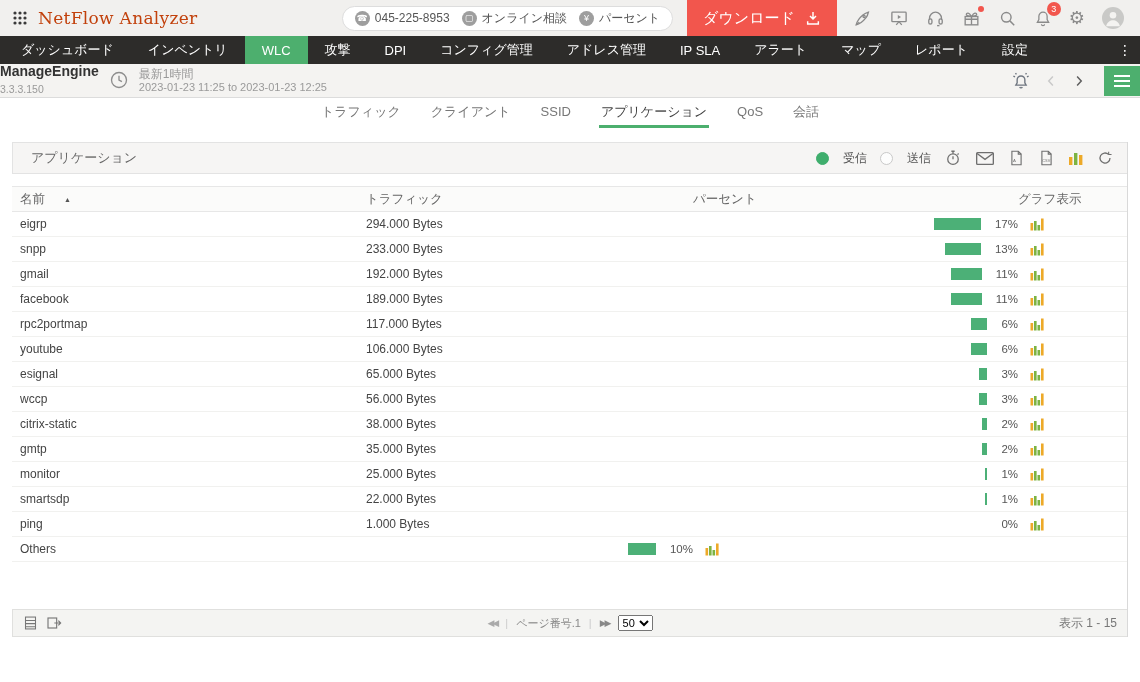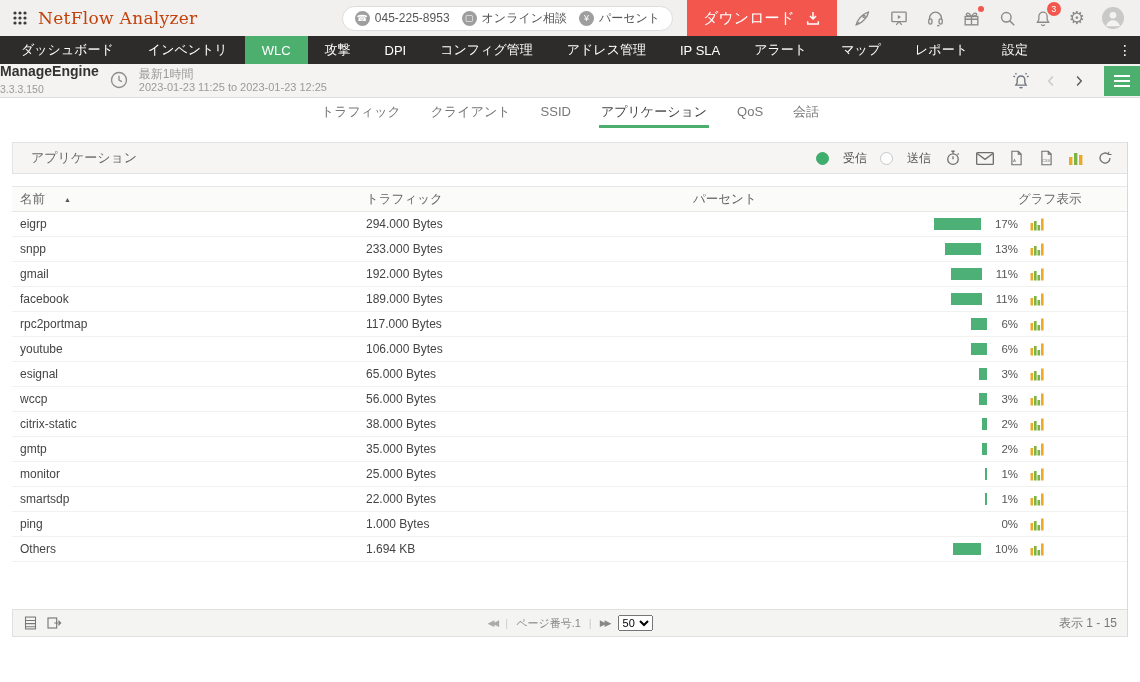--- a/index.html
+++ b/index.html
@@ -523,21 +523,20 @@
           <svg width="15" height="14" viewBox="0 0 15 14">
             <rect x="0.5" y="6" width="2.6" height="7.5" fill="#eda928"></rect>
             <rect x="4" y="4" width="2.6" height="9.5" fill="#7cb342"></rect>
             <rect x="7.5" y="8" width="2.6" height="5.5" fill="#7cb342"></rect>
             <rect x="11" y="1.5" width="2.6" height="12" fill="#eda928"></rect>
           </svg>
         </div>
       </div>
       <div class="t-row">
         <div class="td name">Others</div>
-        <div class="td">1.694 KB</div>
         <div class="td pct-cell">
           <span class="bar" style="width: 27.8px;"></span>
           <span class="pct-label">10%</span>
         </div>
         <div class="td graph-cell">
           <svg width="15" height="14" viewBox="0 0 15 14">
             <rect x="0.5" y="6" width="2.6" height="7.5" fill="#eda928"></rect>
             <rect x="4" y="4" width="2.6" height="9.5" fill="#7cb342"></rect>
             <rect x="7.5" y="8" width="2.6" height="5.5" fill="#7cb342"></rect>
             <rect x="11" y="1.5" width="2.6" height="12" fill="#eda928"></rect>

